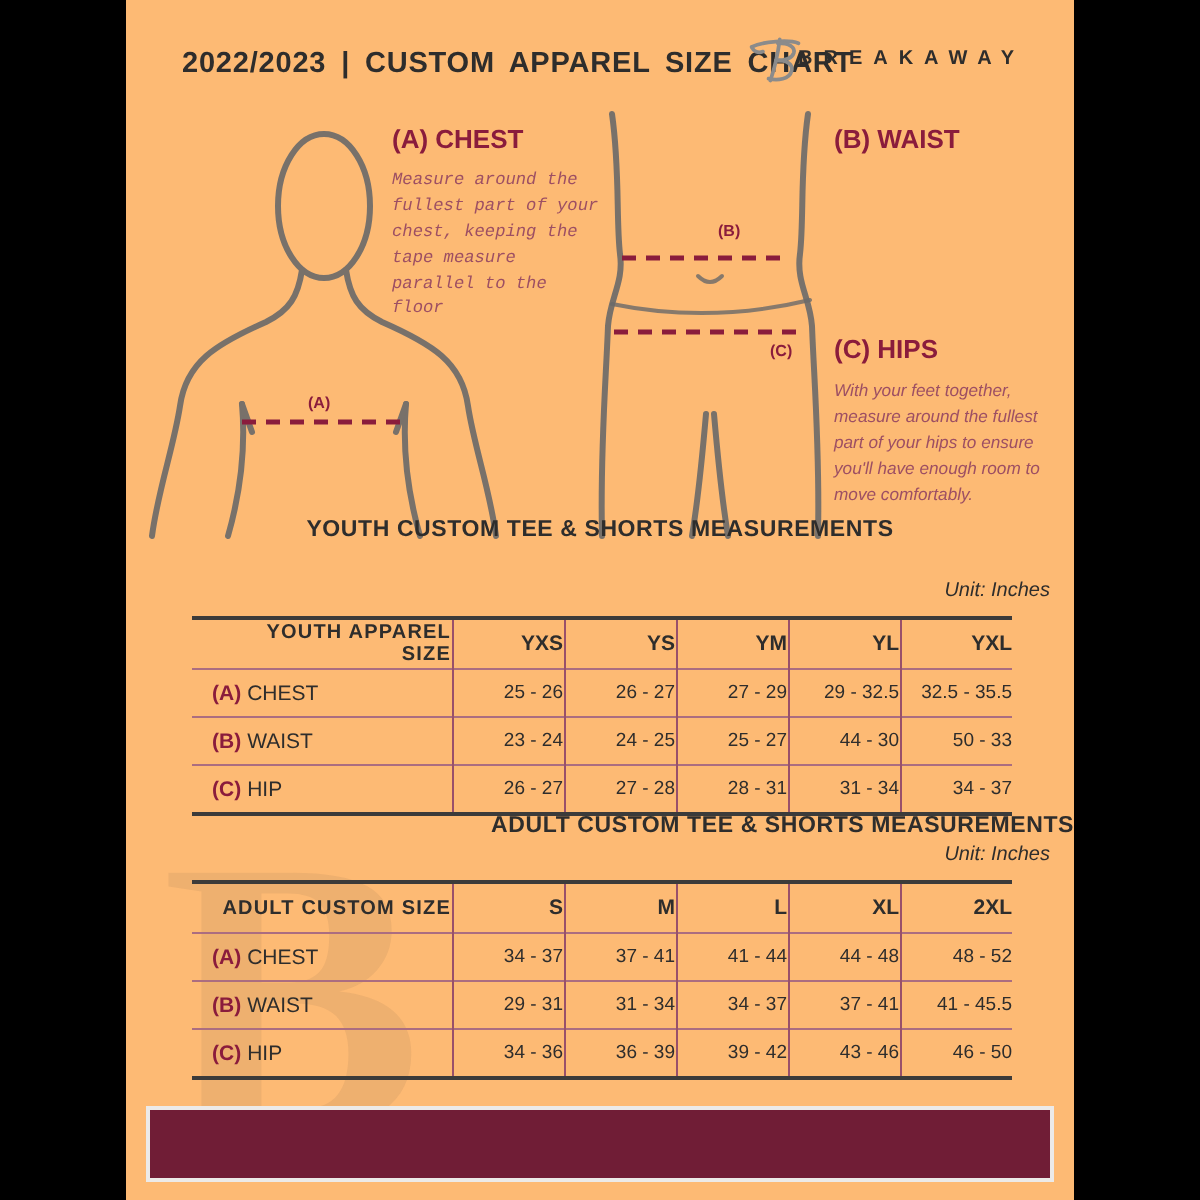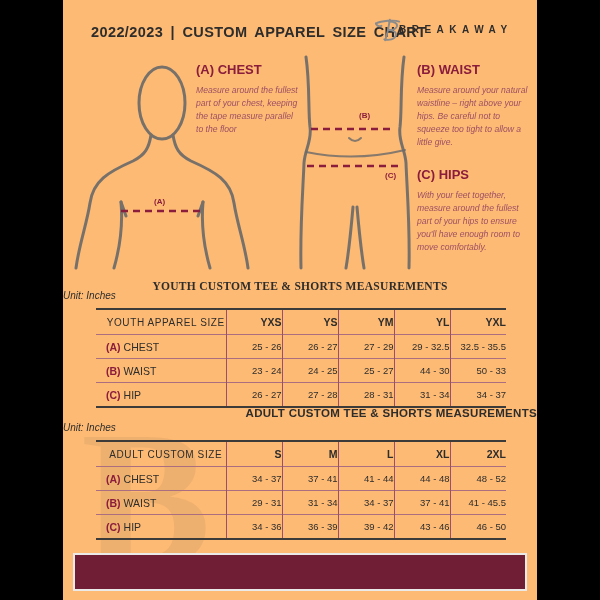--- a/index.html
+++ b/index.html
@@ -19,32 +19,32 @@
   .diagram{position:absolute;left:0;top:55px;width:474px;height:215px;}
   .fig-svg{position:absolute;left:0;top:0;}
   .meas-head{position:absolute;font-size:13px;font-weight:700;color:#8a1c3c;white-space:nowrap;}
   .meas-para{position:absolute;font-size:8.6px;font-style:italic;font-weight:500;
              color:#9d4f63;line-height:1.5;}
   .dash-label{position:absolute;font-size:8px;font-weight:700;color:#8a1c3c;}
 
   
   .sec-title{position:absolute;width:474px;text-align:center;font-size:11.5px;font-weight:700;
              color:#2e2d2c;letter-spacing:.3px;}
-  .sec-unit{position:absolute;width:462px;text-align:left;font-size:10px;font-style:italic;
+  .sec-unit{position:absolute;width:462px;text-align:right;font-size:10px;font-style:italic;
             color:#2e2d2c;}
   .tbl-wrap{position:absolute;left:33px;width:410px;z-index:2;}
   table.size-table{border-collapse:collapse;width:410px;table-layout:fixed;
                    border-top:2px solid #3c3b3a;border-bottom:2px solid #3c3b3a;}
   table.size-table col.c-label{width:130px;}
   table.size-table col.c-size{width:56px;}
   table.size-table th,table.size-table td{padding:0;background:transparent;}
   table.size-table thead th{height:24px;font-size:10.5px;font-weight:700;color:#2e2d2c;
                             text-align:right;vertical-align:middle;}
-  table.size-table thead th.lbl{font-weight:400;font-size:10px;letter-spacing:.6px;
-                                text-align:center;padding-left:10px;}
+  table.size-table thead th.lbl{font-weight:700;font-size:10px;letter-spacing:.6px;
+                                text-align:right;padding-left:10px;}
   table.size-table tbody td{height:23px;font-size:9.5px;color:#2e2d2c;text-align:right;
                             vertical-align:middle;border-top:1.5px solid #ab6d80;}
   table.size-table tbody td.lbl{text-align:left;padding-left:10px;font-size:10.5px;}
   table.size-table th+th,table.size-table td+td{border-left:1.5px solid #99506a;}
   .pfx{color:#8a1c3c;font-weight:700;margin-right:3px;}
 
   
   .watermark{position:absolute;left:18px;top:402px;font-size:195px;line-height:1;
              font-weight:700;color:rgba(60,60,60,0.075);z-index:1;
              font-family:"Liberation Serif",serif;}
@@ -97,30 +97,29 @@
           <path d="M248 74 H328"></path>
           <path d="M244 111 H340"></path>
         </g>
       </svg>
 
       <span class="dash-label" style="left:91px;top:142px;">(A)</span>
       <span class="dash-label" style="left:296px;top:56px;">(B)</span>
       <span class="dash-label" style="left:322px;top:116px;">(C)</span>
 
       <div class="meas-head" style="left:133px;top:7px;">(A) CHEST</div>
-      <div class="meas-para" style="left:133px;top:29px;width:106px;">Measure around the fullest part of your chest, keeping the tape measure parallel to the floor</div>
+      <div class="meas-para" style="left:133px;top:29px;width:106px;font-family:Liberation Mono, monospace;">Measure around the fullest part of your chest, keeping the tape measure parallel to the floor</div>
 
       <div class="meas-head" style="left:354px;top:7px;">(B) WAIST</div>
-      <div class="meas-para" style="left:354px;top:29px;width:112px;">Measure around your natural waistline – right above your hips. Be careful not to squeeze too tight to allow a little give.</div>
 
       <div class="meas-head" style="left:354px;top:112px;">(C) HIPS</div>
       <div class="meas-para" style="left:354px;top:134px;width:114px;">With your feet together, measure around the fullest part of your hips to ensure you'll have enough room to move comfortably.</div>
     </div>
 
-    <div class="sec-title" style="top:280px;font-family:Liberation Serif, serif;">YOUTH CUSTOM TEE &amp; SHORTS MEASUREMENTS</div>
+    <div class="sec-title" style="top:259px;">YOUTH CUSTOM TEE &amp; SHORTS MEASUREMENTS</div>
     <div class="sec-unit" style="top:290px;">Unit: Inches</div>
     <div class="tbl-wrap" style="top:308px;">
         <table class="size-table">
           <colgroup>
             <col class="c-label">
             <col class="c-size">
             <col class="c-size">
             <col class="c-size">
             <col class="c-size">
             <col class="c-size">

